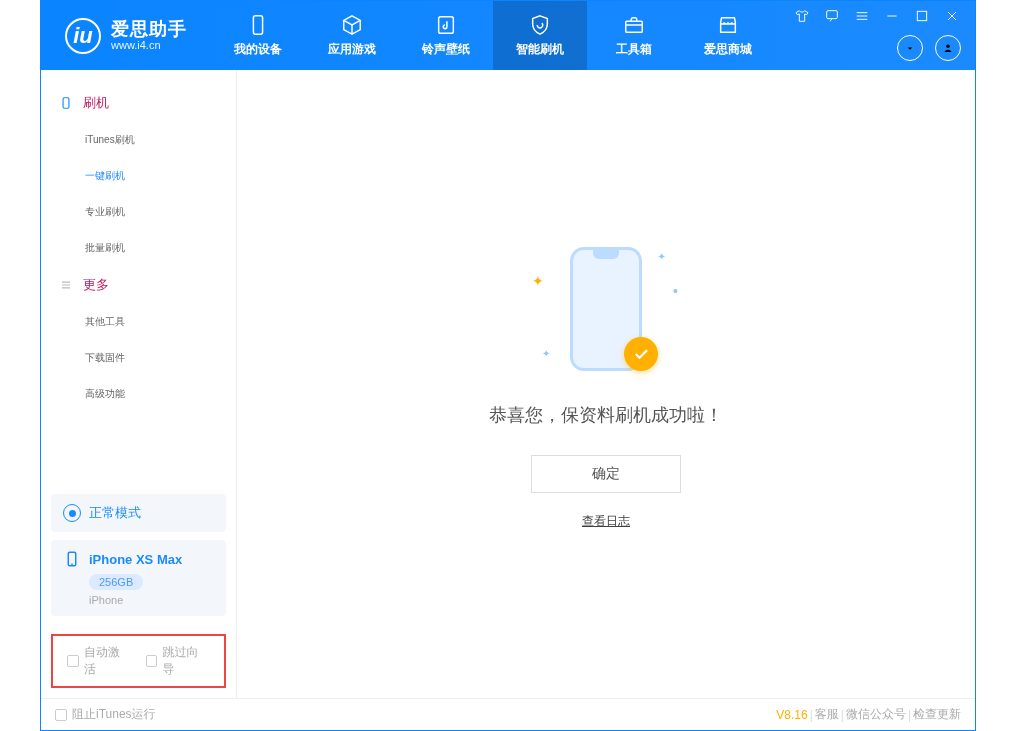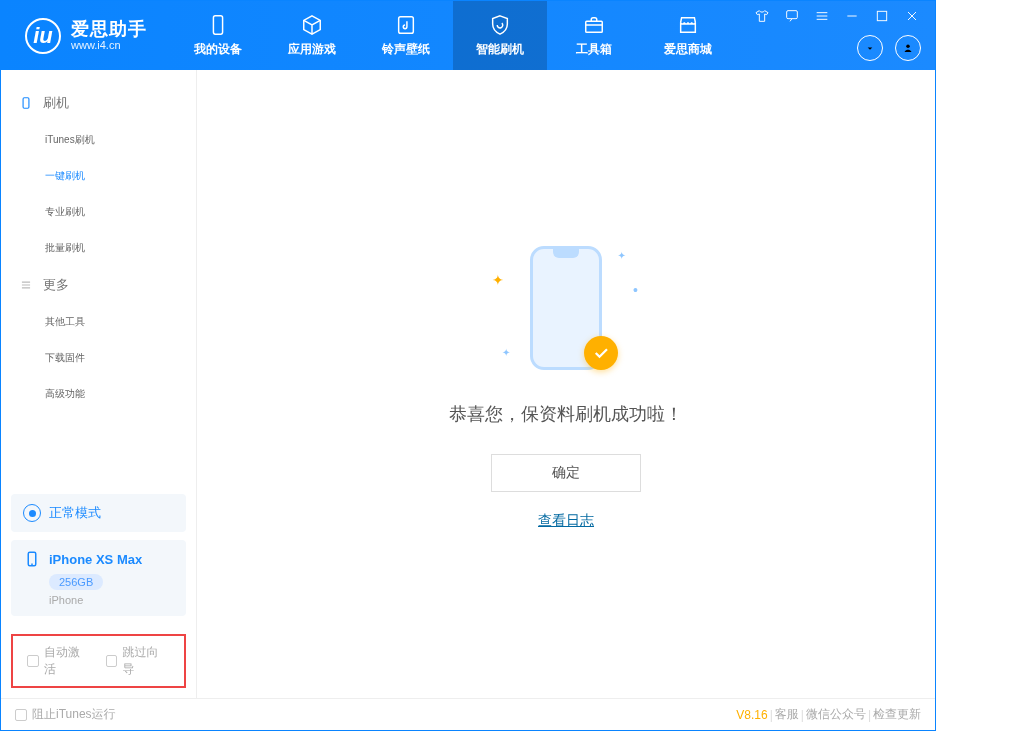--- a/index.html
+++ b/index.html
@@ -1,17 +1,17 @@
 <!DOCTYPE html>
 <html><head>
 <meta charset="utf-8">
 <style>
 * { margin: 0; padding: 0; box-sizing: border-box; }
 body { font-family: "Microsoft YaHei", Arial, sans-serif; font-size: 13px; color: #555; background: #fff; }
-.window { width: 936px; height: 731px; border: 1px solid #0a84ff; display: flex; flex-direction: column; overflow: hidden; }
+.window { width: 936px; height: 731px; border: 1px solid #0a84ff; display: flex; flex-direction: column; overflow: hidden; margin-left: 40px; }
 
 .titlebar { height: 69px; background: linear-gradient(90deg, #0a84ff, #1b8aff); color: #fff; display: flex; align-items: stretch; }
 .logo-area { display: flex; align-items: center; padding: 0 24px; }
 .logo-mark { width: 36px; height: 36px; border: 2.5px solid #fff; border-radius: 50%; display: flex; align-items: center; justify-content: center; margin-right: 10px; }
 .logo-mark span { font-weight: bold; font-size: 22px; font-style: italic; }
 .logo-text { display: flex; flex-direction: column; line-height: 1.1; }
 .logo-text .big { font-size: 18px; font-weight: bold; letter-spacing: 1px; }
 .logo-text .small { font-size: 11px; opacity: .9; }
 
 .tabs { display: flex; }
@@ -24,21 +24,21 @@
 .win-ctrls-row { margin-left: auto; display: flex; flex-direction: column; align-items: flex-end; padding: 6px 14px 0 0; gap: 10px; }
 .wc-top, .wc-bot { display: flex; gap: 12px; align-items: center; }
 .wc-top .wbtn, .wc-bot .wbtn { width: 18px; height: 18px; display: flex; align-items: center; justify-content: center; cursor: pointer; color: #fff; opacity: .95; }
 .wbtn svg { width: 16px; height: 16px; stroke: #fff; fill: none; stroke-width: 1.5; }
 .wc-bot .circ { width: 26px; height: 26px; border: 1.8px solid #fff; border-radius: 50%; display: flex; align-items: center; justify-content: center; cursor: pointer; }
 
 .body { flex: 1; display: flex; min-height: 0; }
 .sidebar { width: 196px; border-right: 1px solid #eee; display: flex; flex-direction: column; }
 .side-scroll { flex: 1; overflow: auto; padding-top: 14px; }
 
-.sec-head { display: flex; align-items: center; gap: 10px; padding: 10px 18px; color: #737373; font-size: 13px; cursor: pointer; }
+.sec-head { display: flex; align-items: center; gap: 10px; padding: 10px 18px; color: #be185d; font-size: 13px; cursor: pointer; }
 .sec-head .hicon { width: 14px; height: 14px; display: flex; align-items: center; justify-content: center; color: #1b8aff; }
 .sec-head .hicon.gray { color: #bbb; }
 
 .sitem { padding: 11px 18px 11px 44px; color: #666; cursor: pointer; font-size: 10px; }
 .sitem.active { color: #1b8aff; }
 
 .dev-cards { padding: 10px; display: flex; flex-direction: column; gap: 8px; }
 .dev-card { background: #f3f7fb; border-radius: 4px; padding: 10px 12px; }
 .dev-card .row1 { display: flex; align-items: center; gap: 8px; color: #1b8aff; font-size: 13px; }
 .dev-card .row1 .ring { width: 18px; height: 18px; border: 1.5px solid #1b8aff; border-radius: 50%; display: flex; align-items: center; justify-content: center; }
@@ -61,21 +61,21 @@
 .illus .badge { position: absolute; right: 28px; bottom: 8px; width: 34px; height: 34px; background: #ffb000; border-radius: 50%; display: flex; align-items: center; justify-content: center; box-shadow: 0 2px 6px rgba(255,176,0,.4); }
 .illus .badge svg { width: 18px; height: 18px; stroke: #fff; stroke-width: 3; fill: none; }
 .illus .spark { position: absolute; color: #ffb000; font-size: 14px; }
 .illus .s1 { left: 6px; top: 34px; }
 .illus .s2 { left: 16px; bottom: 20px; font-size: 10px; color: #8ec6ff; }
 .illus .s3 { right: 20px; top: 12px; font-size: 10px; color: #8ec6ff; }
 .illus .s4 { right: 8px; top: 44px; color: #8ec6ff; }
 
 .msg { margin-top: 24px; font-size: 18px; color: #555; }
 .ok-btn { margin-top: 28px; width: 150px; height: 38px; border: 1px solid #ddd; background: #fff; font-size: 14px; color: #555; cursor: pointer; }
-.log-link { margin-top: 20px; font-size: 14px; color: #0369a1; text-decoration: underline; cursor: pointer; }
+.log-link { margin-top: 20px; font-size: 12px; color: #404040; text-decoration: underline; cursor: pointer; }
 
 .footer { height: 32px; border-top: 1px solid #eee; display: flex; align-items: center; padding: 0 14px; font-size: 12px; color: #aaa; gap: 2px; }
 .footer .fchk { display: flex; align-items: center; gap: 5px; cursor: pointer; }
 .footer .fchk .box { width: 12px; height: 12px; border: 1px solid #ccc; border-radius: 2px; }
 .footer .spacer { flex: 1; }
 .footer .ver { color: #ffb000; }
 .footer .sep { color: #ddd; }
 .footer .flink { cursor: pointer; }
 </style>
 </head>

